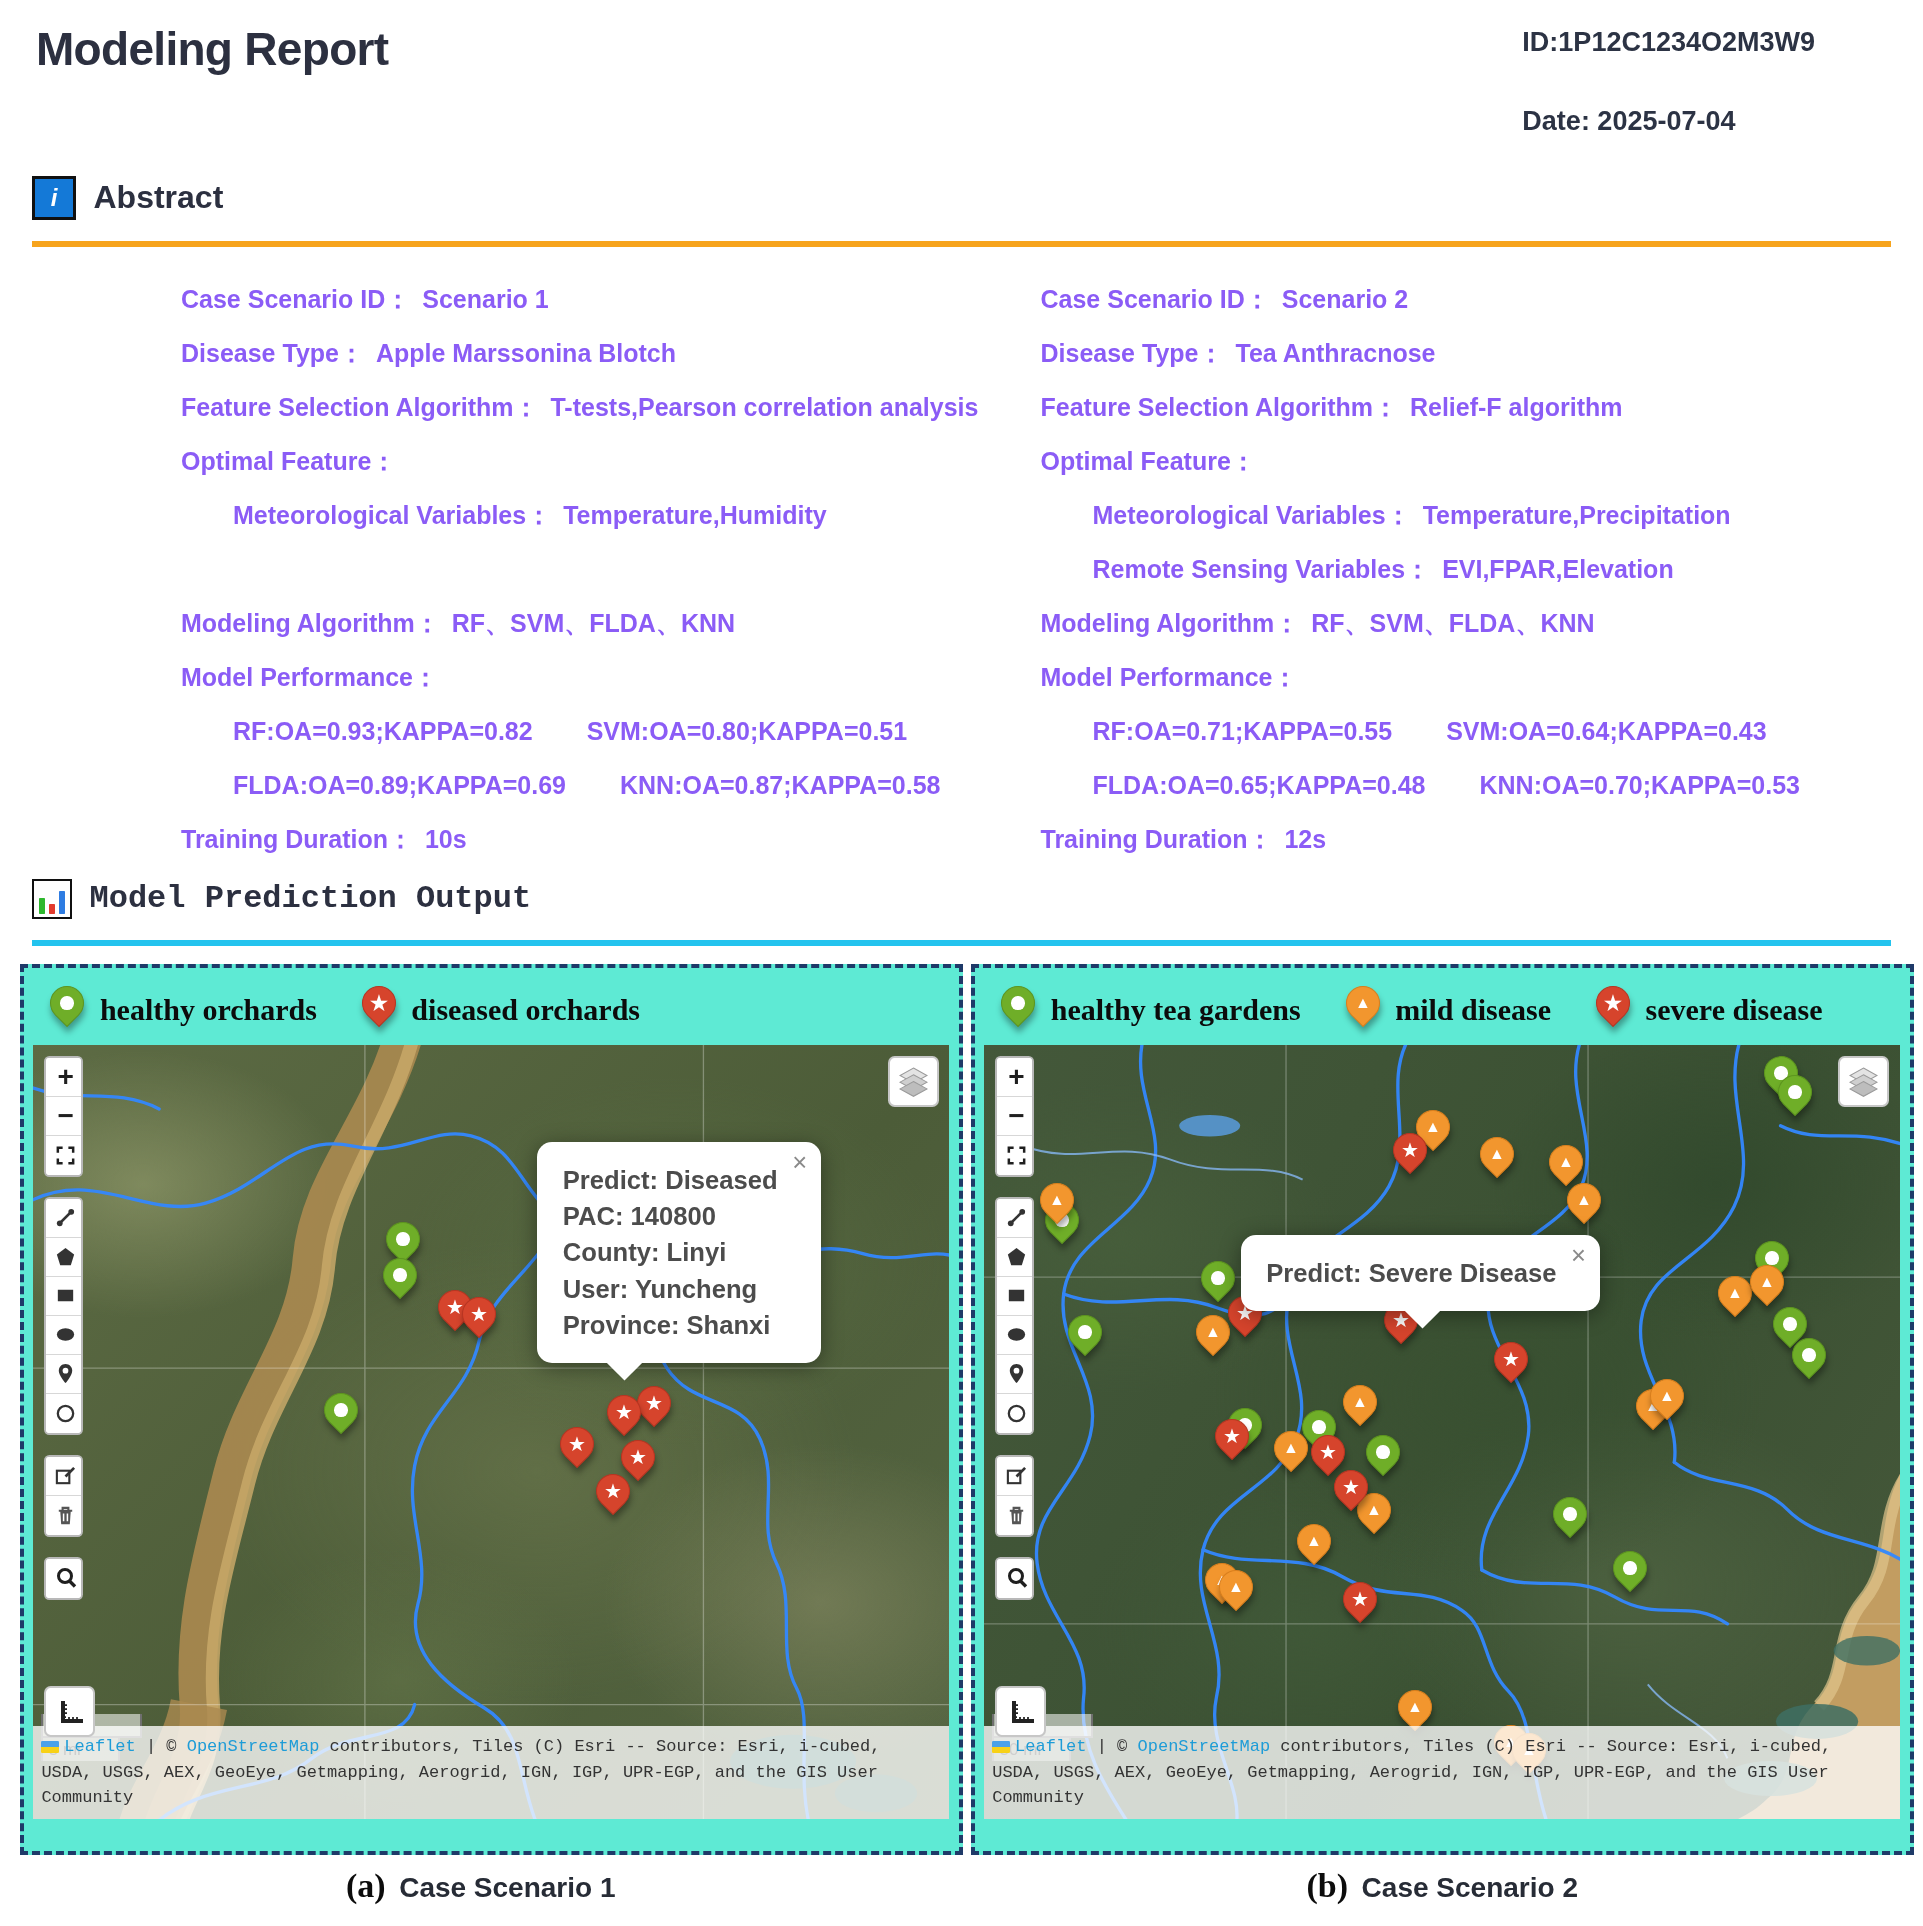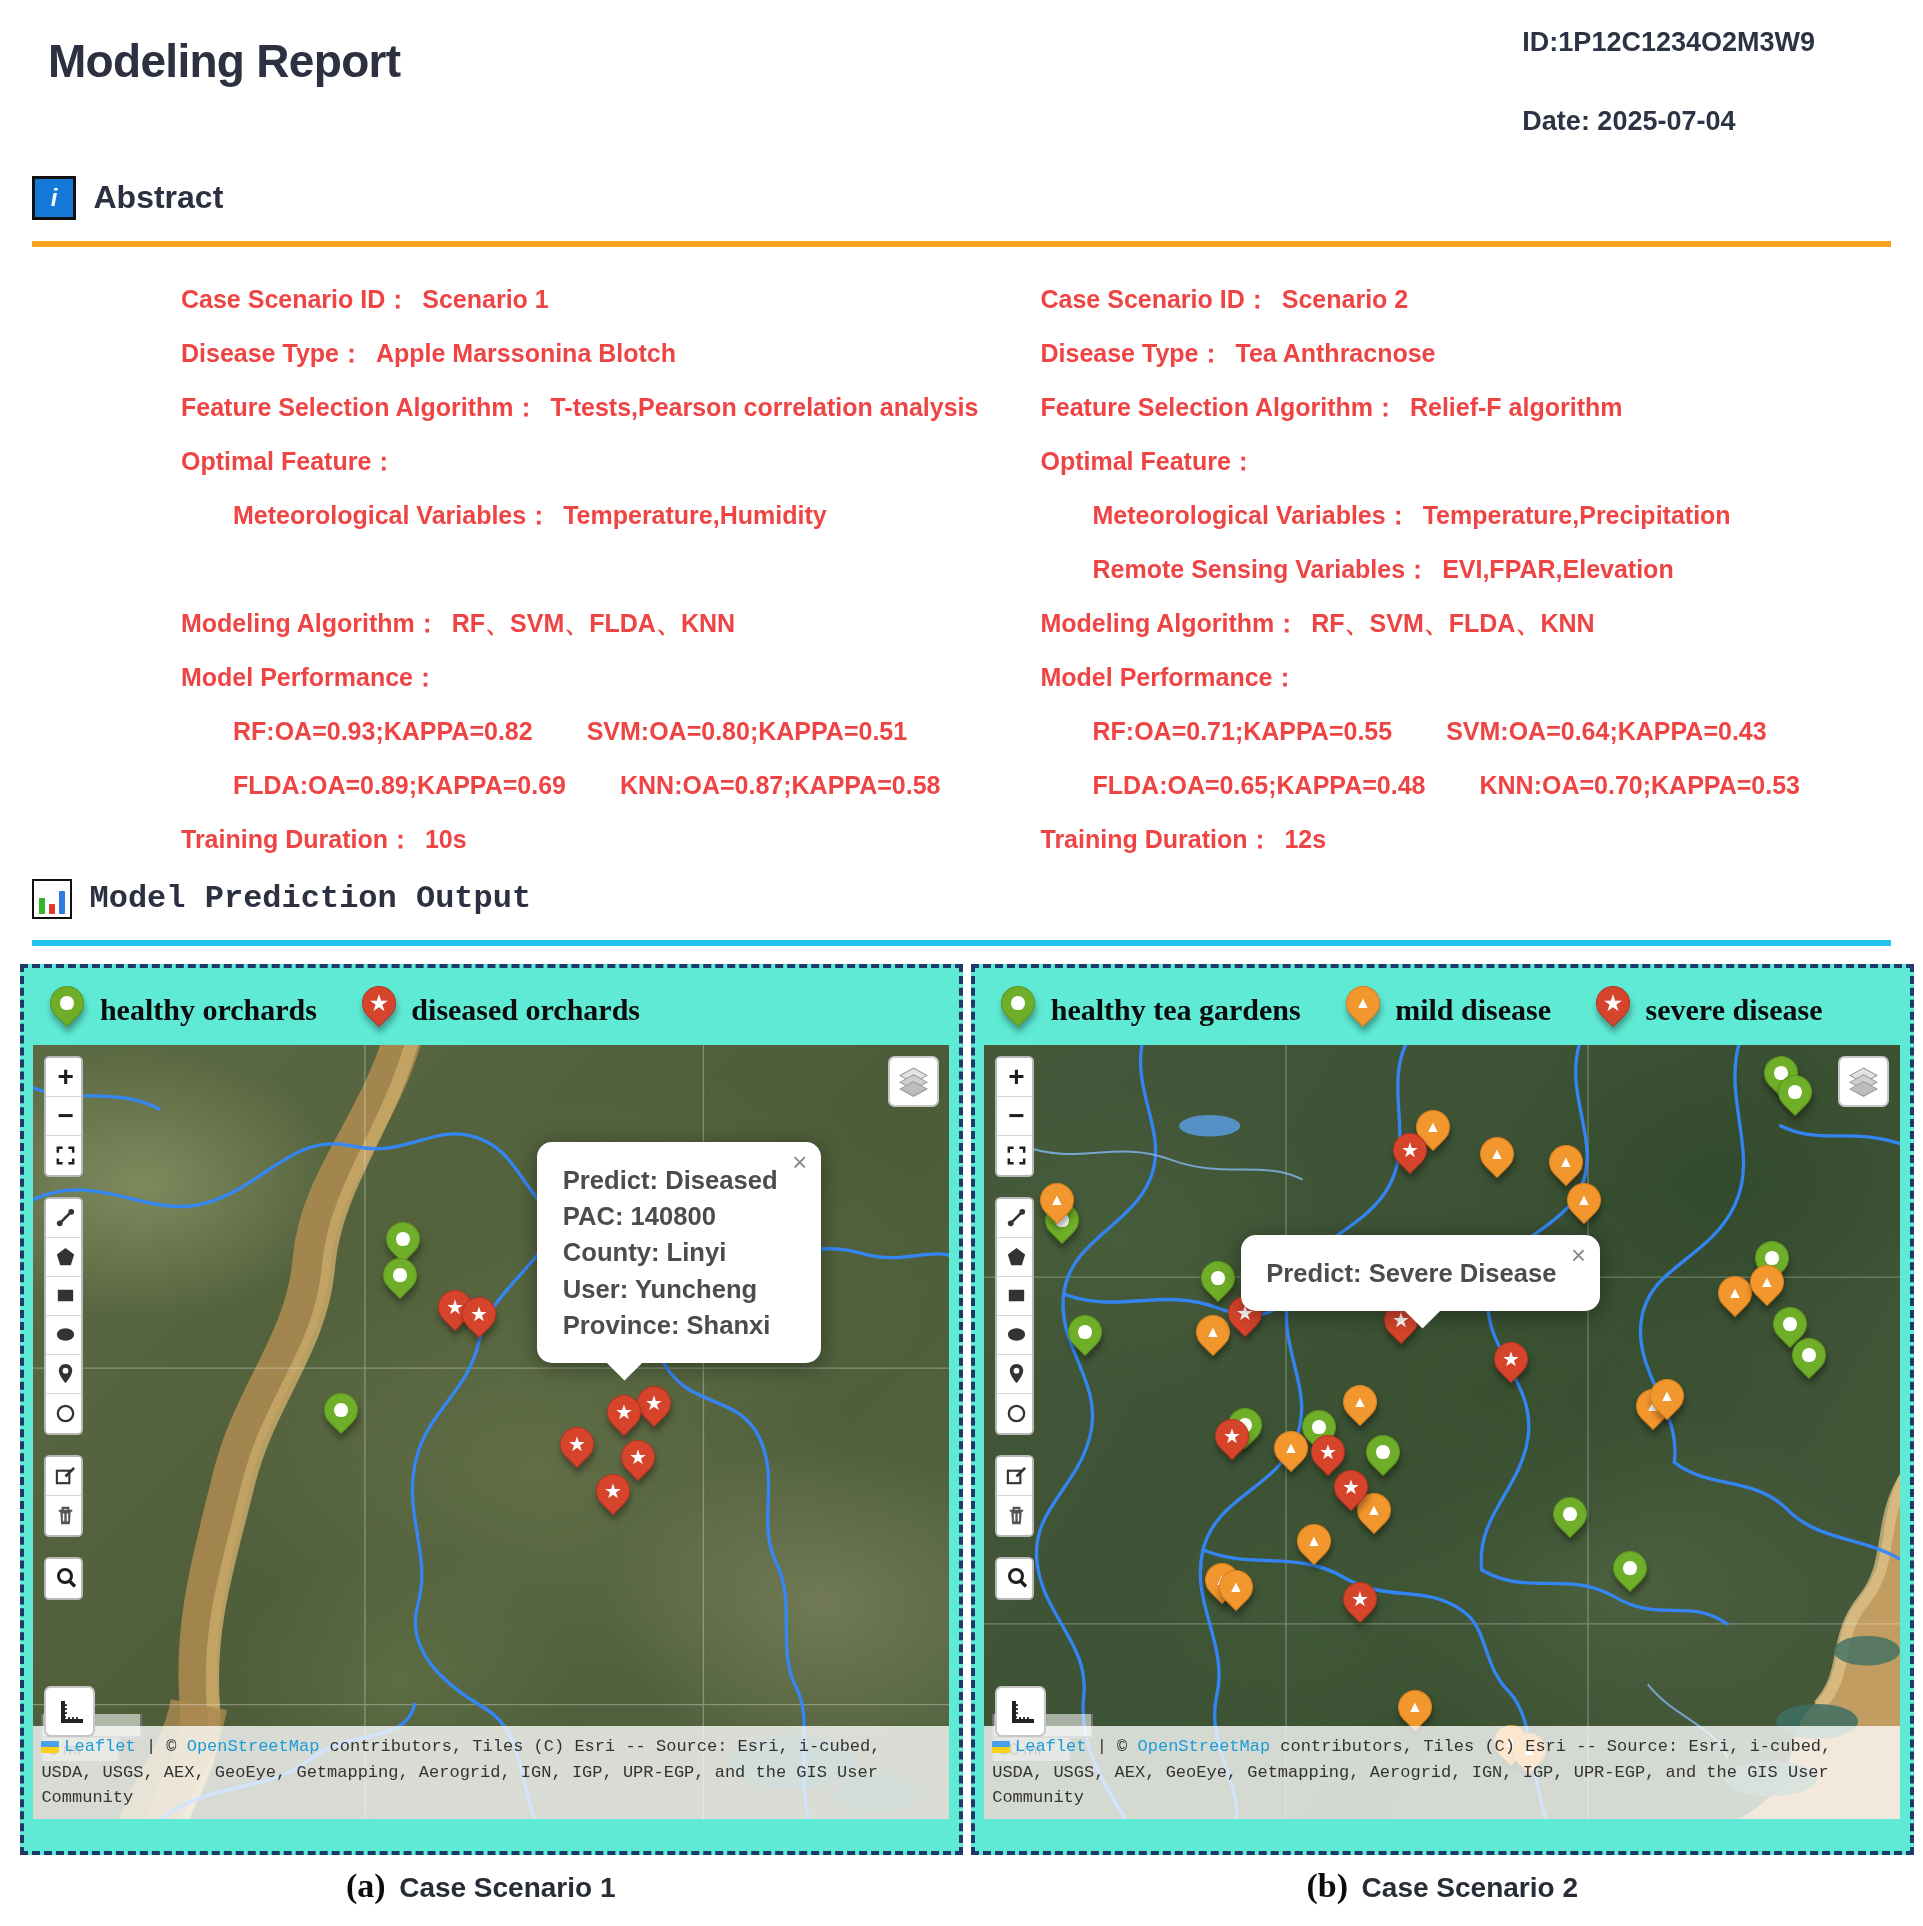--- a/index.html
+++ b/index.html
@@ -1,41 +1,41 @@
 <!DOCTYPE html>
 <html style="font-size:10.8px"><head>
 <meta charset="utf-8">
 <style>
   html,body{margin:0;padding:0;background:#ffffff;}
   body{width:1923px;height:1926px;font-family:"Liberation Sans",sans-serif;color:#333a45;overflow:hidden;position:relative;}
 
   
   .hdr{display:flex;justify-content:space-between;align-items:flex-start;padding:17.5px 108px 0 32px;}
-  .title{font-size:46px;font-weight:800;letter-spacing:-0.7px;color:#2c3040;margin:16px;}
+  .title{font-size:46px;font-weight:800;letter-spacing:-0.7px;color:#2c3040;margin:4px;}
   .meta{margin-top:9.4px;font-size:27px;font-weight:700;color:#2c3344;text-align:left;}
   .meta .row2{margin-top:48px;}
 
   
   .sec{margin:0 32px;}
   .sec-head{display:flex;align-items:center;gap:17.5px;margin-top:39px;}
   .sec-head h2{font-size:32px;font-weight:700;color:#2c3040;margin:0;}
   .info-icon{width:38px;height:38px;background:#1479d7;border:3.4px solid #101010;color:#fff;
     font-weight:700;font-size:24px;display:flex;align-items:center;justify-content:center;font-style:italic;}
   .chart-icon{width:40px;height:40px;background:#fff;border:2.7px solid #101010;display:flex;align-items:flex-end;justify-content:center;gap:3.4px;padding:2.7px 4px;box-sizing:border-box;}
   .chart-icon i{display:block;width:6.7px;border-radius:0.7px;}
   .rule{height:6px;border:none;margin:21.5px 0 0 0;}
   .rule.orange{background:#f7a41d;}
   .rule.cyan{background:#23c3ee;}
 
   
   .cols{display:flex;margin-top:25.6px;}
   .col{width:50%;box-sizing:border-box;}
   .col:first-child{padding-left:149px;}
   .col:last-child{padding-left:79px;}
-  .arow{height:54px;display:flex;align-items:center;font-size:25px;font-weight:700;color:#ef4444;white-space:nowrap;}
+  .arow{height:54px;display:flex;align-items:center;font-size:25px;font-weight:700;color:#8b5cf6;white-space:nowrap;}
   .arow.ind{padding-left:52px;}
   .arow .val{margin-left:12px;}
   .arow .pb{margin-left:54px;}
   .arow.spacer{height:54px;}
 
   
   .panels{display:flex;gap:8px;margin:17.5px 9.4px 0 20px;}
   .panel{flex:1;border:4px dashed #1e3a68;background:#5eead4;padding:8px 9.4px 32px 9.4px;box-sizing:border-box;position:relative;}
   .legend{height:69px;display:flex;align-items:center;padding-left:15px;font-family:"Liberation Serif",serif;font-weight:700;font-size:30px;color:#0c0c0c;}
   .lg-item{display:flex;align-items:center;gap:13.5px;margin-right:43px;}

